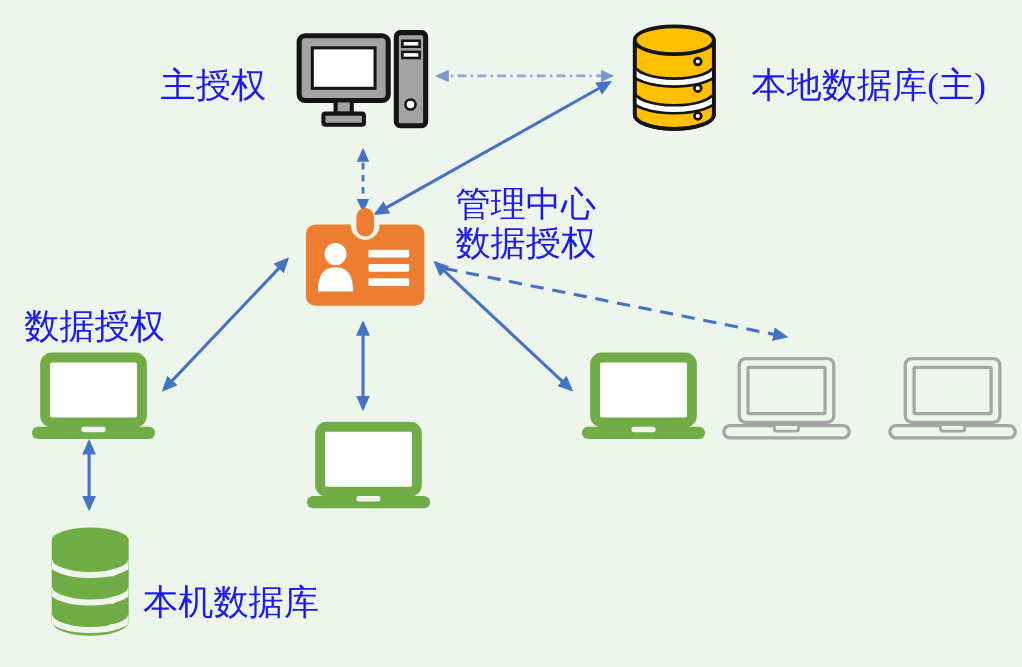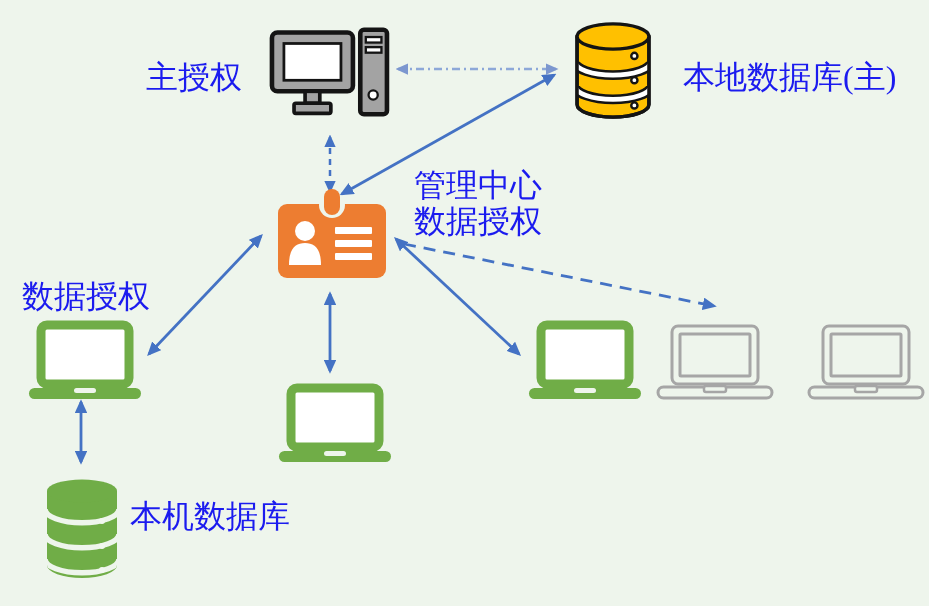--- a/index.html
+++ b/index.html
@@ -182,15 +182,15 @@
         <path class="dbg-sep" d="M1 32 A35 13 0 0 0 75 32"></path>
         <path class="dbg-sep" d="M1 57 A35 13 0 0 0 75 57"></path>
         <path class="dbg-sep" d="M1 82 A35 13 0 0 0 75 82"></path>
       </g>
       <ellipse class="dbg-top" cx="38" cy="14" rx="35" ry="11.5"></ellipse>
       <circle class="dbg-dot" cx="58" cy="44" r="3"></circle>
       <circle class="dbg-dot" cx="58" cy="69" r="3"></circle>
       <circle class="dbg-dot" cx="58" cy="93" r="3"></circle>
     </svg>
   </div>
-  <div class="lbl" style="left:130px;top:496px;">本机数据库</div>
+  <div class="lbl" style="left:130px;top:527px;">本机数据库</div>
 
 </div>
 
 </body></html>

